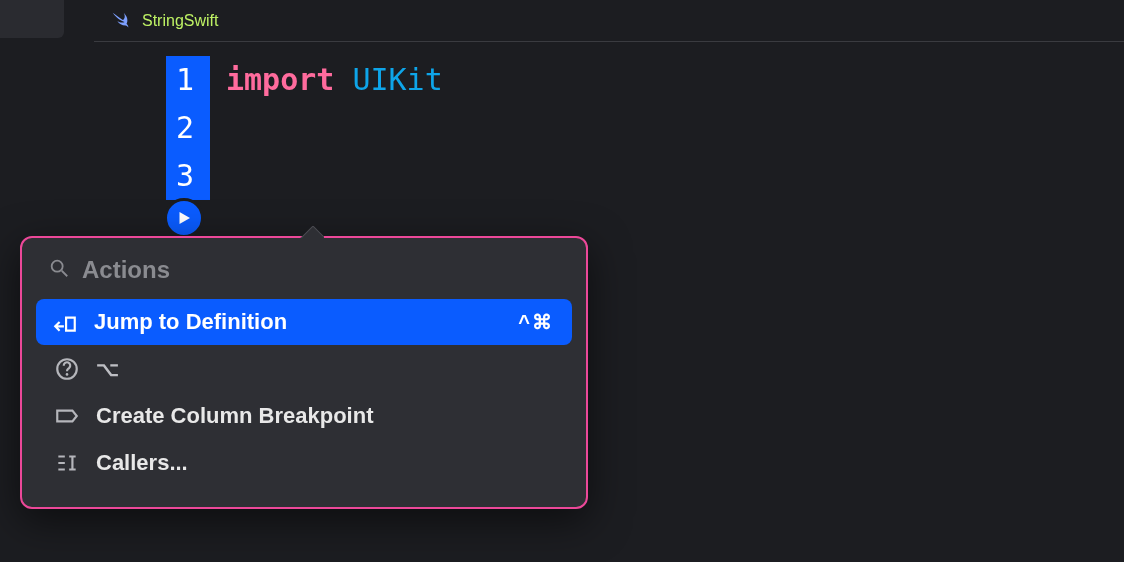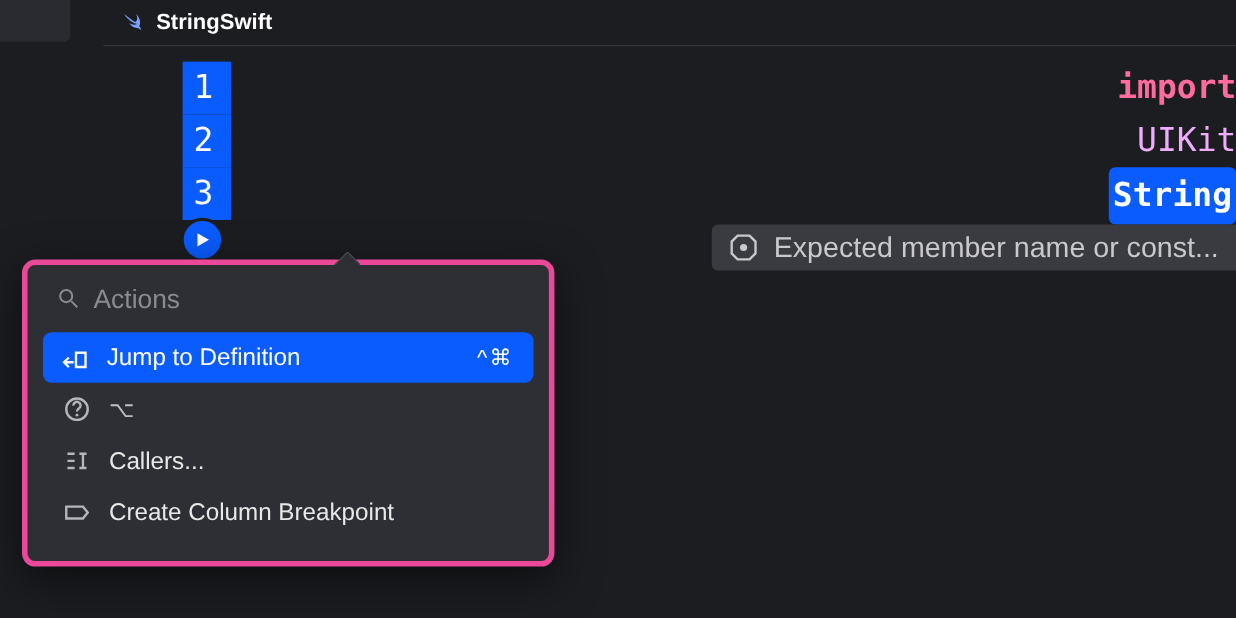--- a/index.html
+++ b/index.html
@@ -33,21 +33,21 @@
     align-items: center;
     gap: 10px;
     padding: 0 16px;
     height: 100%;
   }
   .tab .swift-icon {
     width: 22px; height: 22px;
     display: flex; align-items: center; justify-content: center;
   }
   .tab .swift-icon svg { width: 22px; height: 22px; }
-  .tab-title { font-size: 20px; color: #ffffff; font-weight: bold; }
+  .tab-title { font-size: 16px; color: #bef264; }
   .editor {
     position: absolute;
     left: 94px;
     top: 42px;
     right: 0;
     bottom: 0;
   }
   .gutter {
     position: absolute;
     left: 0; top: 14px;
@@ -71,25 +71,24 @@
     top: 14px;
     right: 0;
   }
   .code-line {
     font-family: "SF Mono", Menlo, monospace;
     font-size: 30px;
     height: 48px;
     line-height: 48px;
     white-space: pre;
     display: flex;
-    align-items: flex-end;
-    flex-direction: column;
+    align-items: flex-start;
   }
   .kw { color: #ff6b9d; font-weight: 600; }
-  .plain { color: #f0abfc; }
+  .plain { color: #0ea5e9; }
   .sel {
     background: #0a5cff;
     color: #fff;
     border-radius: 6px;
     padding: 2px 4px;
     font-weight: 600;
   }
   .error-pill {
     margin-left: 24px;
     background: #3a3b40;
@@ -122,26 +121,27 @@
     display: flex; align-items: center; justify-content: center;
     border: 3px solid #1c1d21;
   }
   .play-badge svg { width: 18px; height: 18px; }
 
   
   .context-menu {
     position: absolute;
     left: 20px;
     top: 236px;
-    width: 484px;
+    width: 568px;
     background: #2e2f34;
-    border: 5px solid #ec4899;
+    border: 2px solid #ec4899;
     border-radius: 12px;
     box-shadow: 0 12px 40px rgba(0,0,0,0.55);
     padding: 10px 8px 20px 8px;
+    font-weight: bold;
   }
   .menu-pointer {
     position: absolute;
     top: -12px;
     left: 278px;
     width: 24px; height: 12px;
     overflow: hidden;
   }
   .menu-pointer::after {
     content: "";
@@ -212,32 +212,20 @@
   <div class="gutter">
     <div class="line-no">1</div>
     <div class="line-no">2</div>
     <div class="line-no">3</div>
   </div>
   <div class="code-area">
     <div class="code-line">
       <span class="kw">import</span><span class="plain"> UIKit</span>
     </div>
     <div class="code-line"></div>
-    <div class="code-line">
-      <span class="sel">String</span>
-      <div class="error-pill">
-        <span class="stop-icon">
-          <svg viewBox="0 0 24 24">
-              <polygon points="7,2 17,2 22,7 22,17 17,22 7,22 2,17 2,7" fill="none" stroke="#c9c9cb" stroke-width="2"></polygon>
-              <circle cx="12" cy="12" r="3" fill="#c9c9cb"></circle>
-            </svg>
-        </span>
-        <span class="error-text">Expected member name or const...</span>
-      </div>
-    </div>
   </div>
   <div class="play-badge">
     <svg viewBox="0 0 24 24">
         <path fill="#fff" d="M6 4l14 8-14 8z"></path>
       </svg>
   </div>
 </div>
 
 <div class="context-menu">
   <div class="menu-pointer"></div>
@@ -268,30 +256,30 @@
           <path fill="none" stroke="#b5b6bb" stroke-width="2" d="M9 9a3 3 0 115 2c-1 1-2 1-2 3"></path>
           <circle cx="12" cy="17" r="1.2" fill="#b5b6bb"></circle>
         </svg>
     </span>
     <span class="mi-shortcut">⌥</span>
   </div>
 
   <div class="menu-item">
     <span class="mi-icon">
       <svg viewBox="0 0 24 24">
+          <path fill="none" stroke="#b5b6bb" stroke-width="2" d="M3 7h14l4 5-4 5H3z"></path>
+        </svg>
+    </span>
+    <span class="mi-label">Create Column Breakpoint</span>
+    <span class="mi-shortcut"></span>
+  </div>
+
+  <div class="menu-item">
+    <span class="mi-icon">
+      <svg viewBox="0 0 24 24">
           <path fill="none" stroke="#b5b6bb" stroke-width="2" d="M4 6h6M4 12h6M4 18h6M14 6h6M14 18h6M17 6v12"></path>
         </svg>
     </span>
     <span class="mi-label">Callers...</span>
     <span class="mi-shortcut"></span>
   </div>
 
-  <div class="menu-item">
-    <span class="mi-icon">
-      <svg viewBox="0 0 24 24">
-          <path fill="none" stroke="#b5b6bb" stroke-width="2" d="M3 7h14l4 5-4 5H3z"></path>
-        </svg>
-    </span>
-    <span class="mi-label">Create Column Breakpoint</span>
-    <span class="mi-shortcut"></span>
-  </div>
-
 </div>
 
 </body></html>

